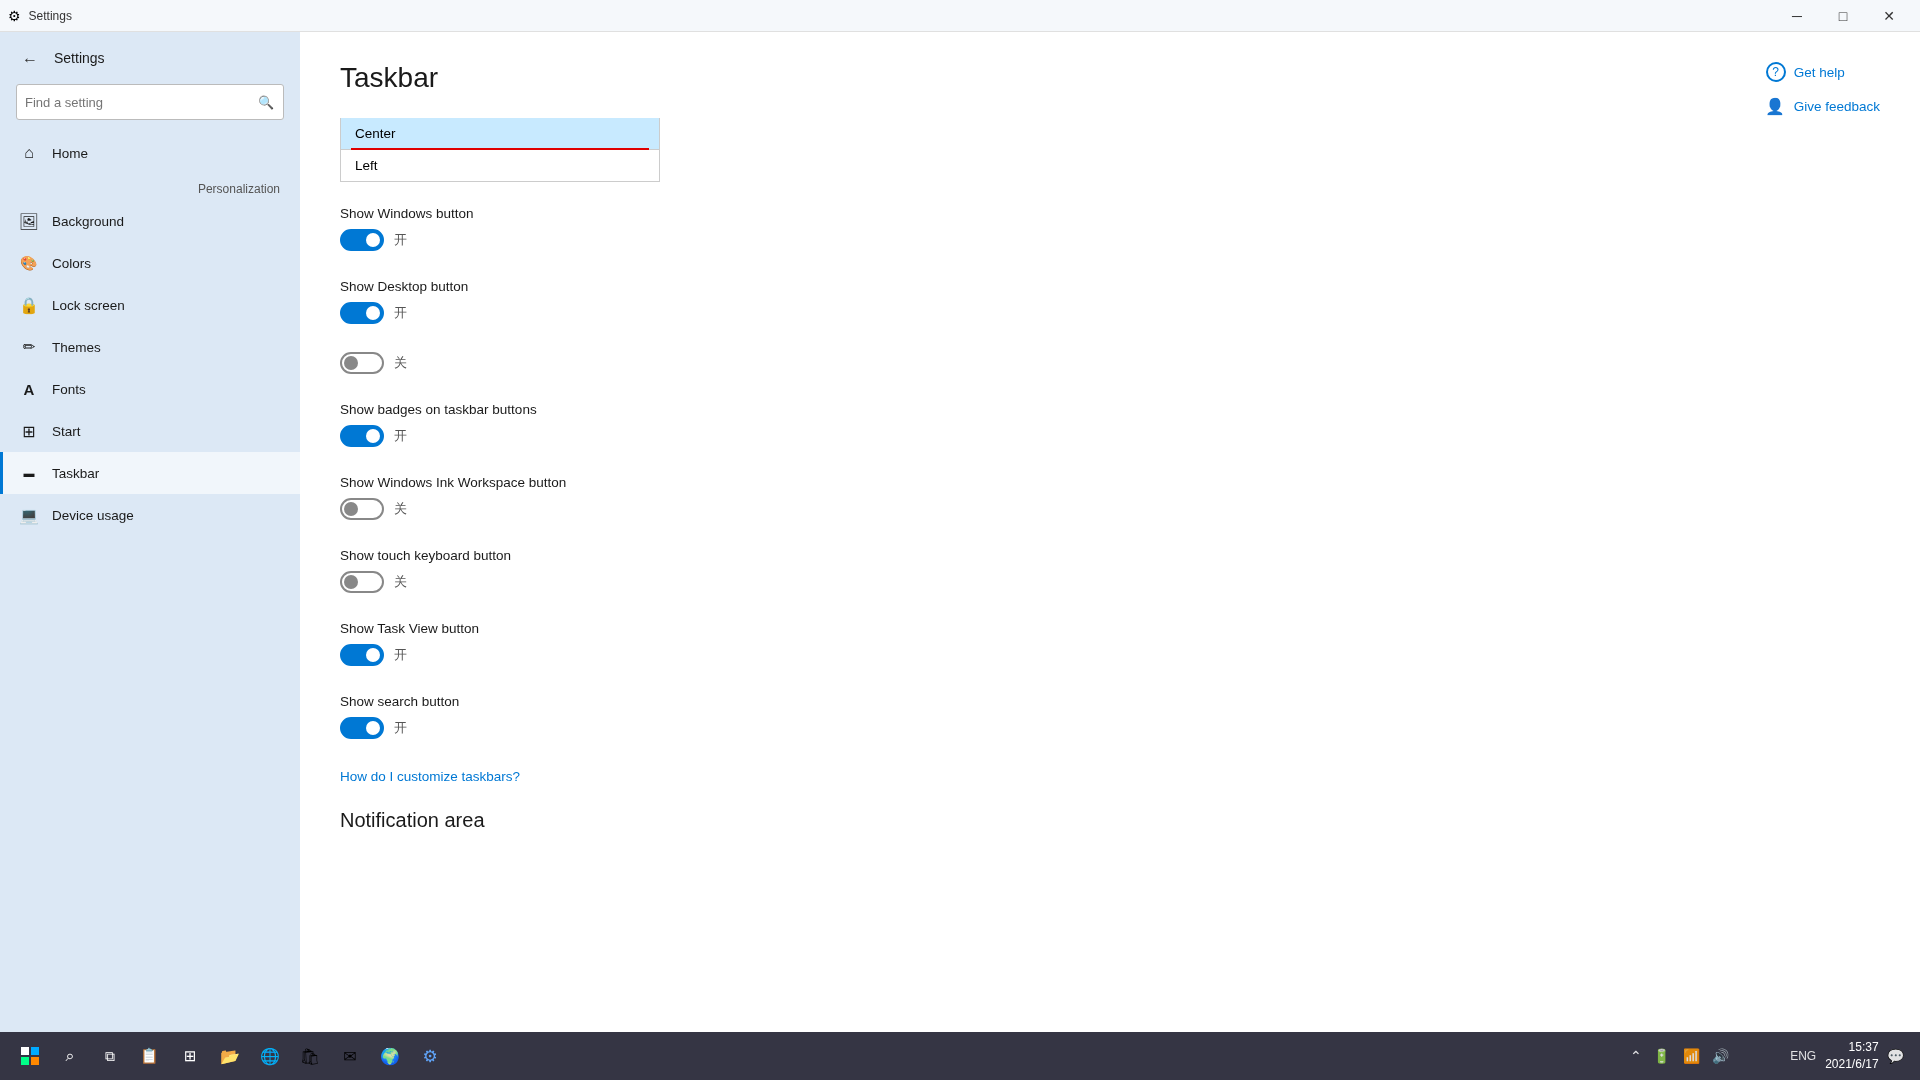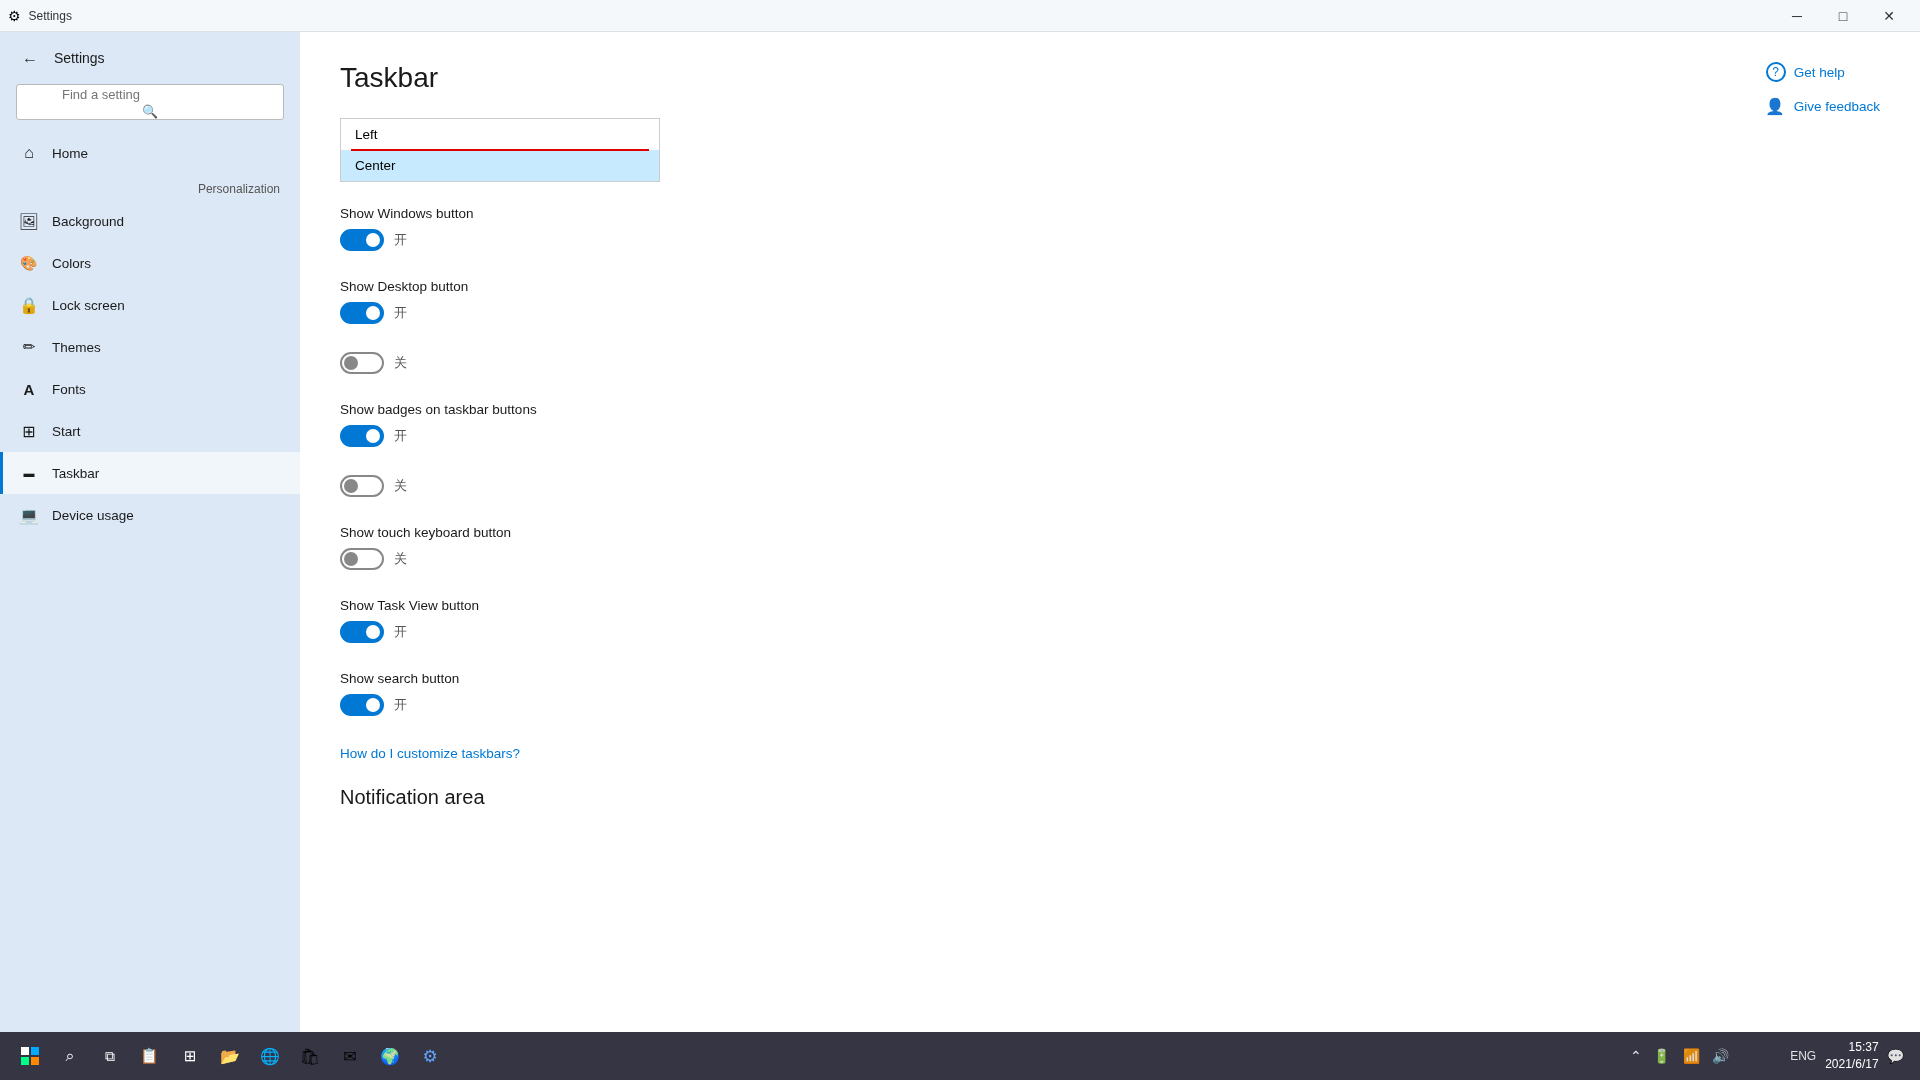--- a/index.html
+++ b/index.html
@@ -21,21 +21,21 @@
 
     
     .sidebar {
       width: 300px; background: #dce8f5; display: flex; flex-direction: column;
       padding-top: 0; flex-shrink: 0;
     }
     .sidebar-header { display: flex; align-items: center; gap: 10px; padding: 12px 16px; height: 52px; }
     .back-btn { width: 28px; height: 28px; border: none; background: transparent; cursor: pointer; font-size: 16px; color: #333; display: flex; align-items: center; justify-content: center; border-radius: 50%; }
     .app-title { font-size: 14px; font-weight: 400; color: #1a1a1a; }
     .search-box-wrapper { padding: 0 16px 12px; }
-    .search-box { display: flex; align-items: center; background: white; border: 1px solid #bbb; border-radius: 3px; padding: 0 8px; height: 36px; width: 100%; flex-direction: column; }
+    .search-box { display: flex; align-items: center; background: white; border: 1px solid #bbb; border-radius: 3px; padding: 0 8px; height: 36px; width: 100%; }
     .search-box input { border: none; outline: none; flex: 1; font-size: 13px; background: transparent; color: #555; }
     .search-icon-inner { color: #555; font-size: 13px; }
 
     .sidebar-nav { flex: 1; overflow-y: auto; }
     .nav-item {
       display: flex; align-items: center; gap: 14px;
       padding: 12px 20px; cursor: pointer; font-size: 13.5px; color: #1a1a1a;
       position: relative;
     }
     .nav-item.active { background: rgba(255,255,255,0.6); }
@@ -198,26 +198,26 @@
       </div>
       <div class="help-item">
         <div class="help-person-icon">👤</div>
         <a class="link-blue">Give feedback</a>
       </div>
     </div>
 
     <h1 class="page-title">Taskbar</h1>
 
     <div class="dropdown-container">
+      <div class="dropdown-option selected">
+        <span>Center</span>
+      </div>
       <div class="dropdown-option">
         <span>Left</span>
       </div>
-      <div class="dropdown-option selected">
-        <span>Center</span>
-      </div>
     </div>
 
     <div class="setting-item">
       <div class="setting-label">Show Windows button</div>
       <div class="toggle-row">
         <div class="toggle on">
           <div class="toggle-knob"></div>
         </div>
         <span class="toggle-state">开</span>
       </div>
@@ -246,20 +246,21 @@
       <div class="setting-label">Show badges on taskbar buttons</div>
       <div class="toggle-row">
         <div class="toggle on">
           <div class="toggle-knob"></div>
         </div>
         <span class="toggle-state">开</span>
       </div>
     </div>
 
     <div class="setting-item">
+      <div class="setting-label">Show Windows Ink Workspace button</div>
       <div class="toggle-row">
         <div class="toggle off">
           <div class="toggle-knob"></div>
         </div>
         <span class="toggle-state">关</span>
       </div>
     </div>
 
     <div class="setting-item">
       <div class="setting-label">Show touch keyboard button</div>

